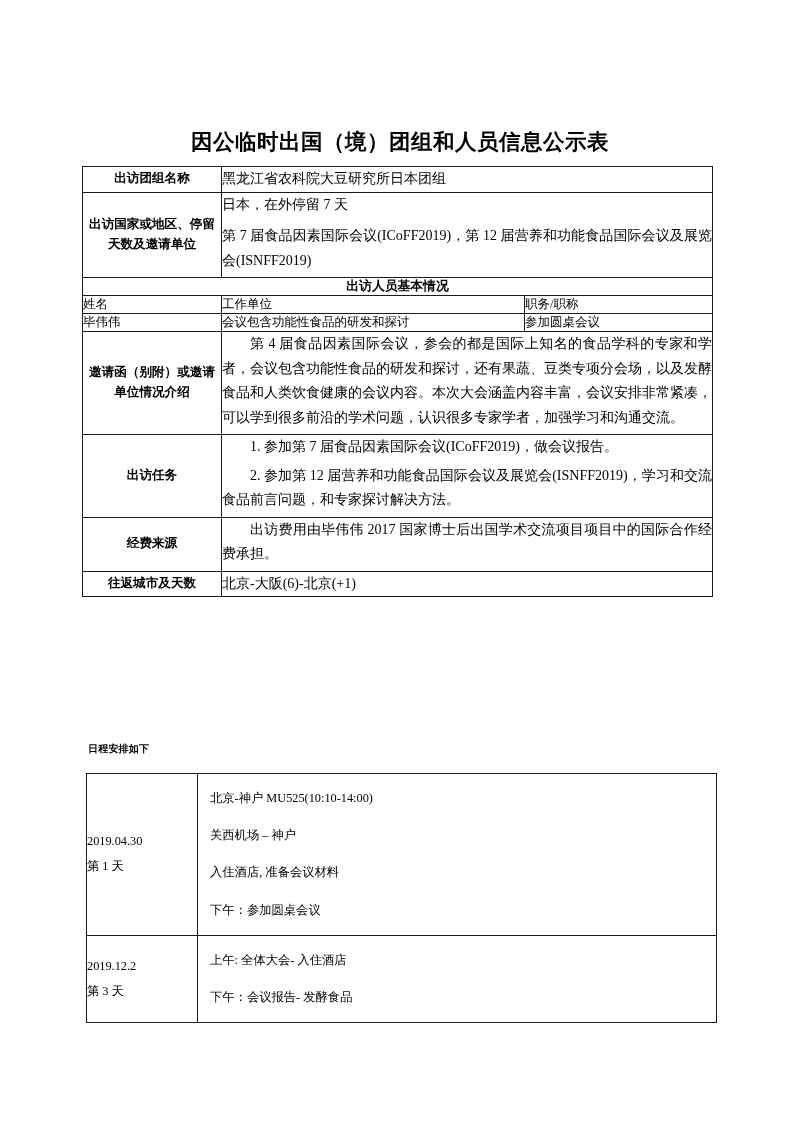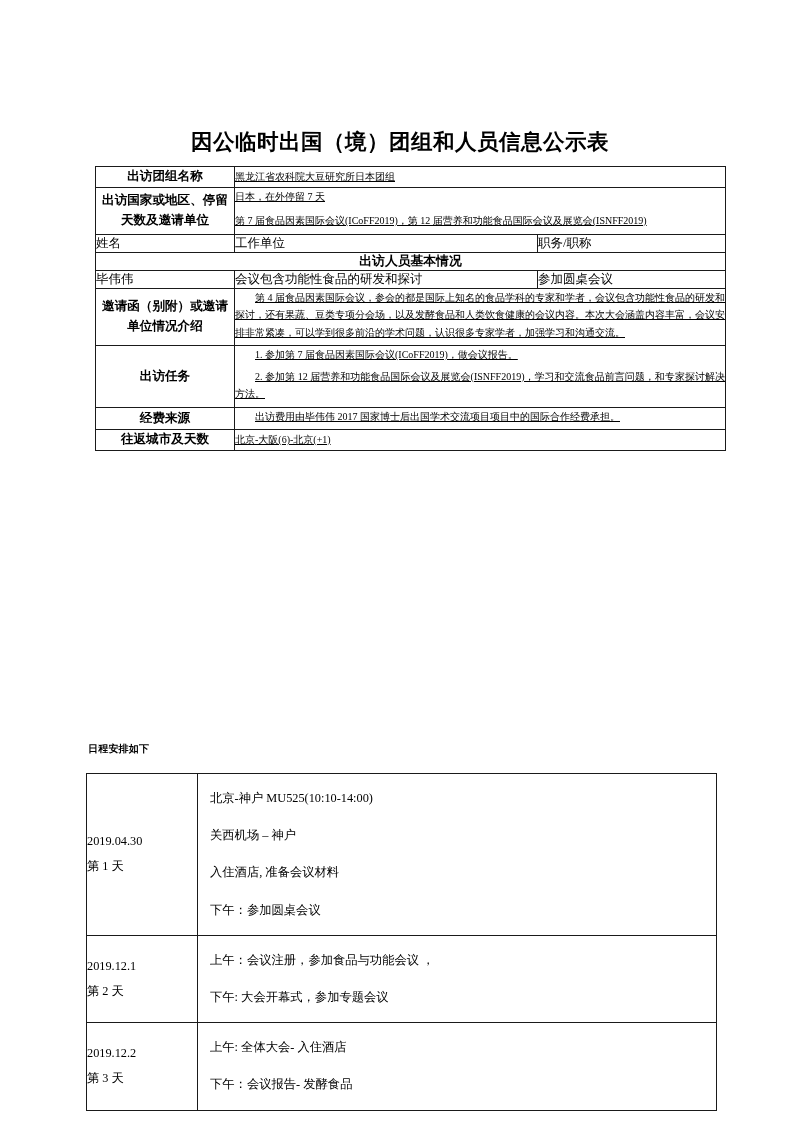--- a/index.html
+++ b/index.html
@@ -34,21 +34,21 @@
     font-size: 21.5px;
     font-weight: bold;
     letter-spacing: 0.5px;
     font-family: "Liberation Serif", "DejaVu Serif", serif;
     line-height: 1.1;
   }
 
   
   .info-table {
     position: absolute;
-    left: 95px;
+    left: 82px;
     top: 166px;
     width: 630px;
     border-collapse: collapse;
     table-layout: fixed;
     font-size: 12.4px;
   }
   .info-table td {
     border: 1px solid #1a1a1a;
     padding: 0;
     vertical-align: middle;
@@ -58,22 +58,21 @@
     text-align: center;
     font-weight: bold;
     font-size: 12.6px;
     line-height: 1.55;
     padding: 6px 6px;
     font-family: "Liberation Sans", "DejaVu Sans", sans-serif;
   }
   .val {
     padding: 7px 9px 7px 11px;
     line-height: 1.75;
-    font-size: 10px;
-    text-decoration: underline;
+    font-size: 14px;
   }
   .val p {
     margin: 0 0 7px 0;
   }
   .val p:last-child { margin-bottom: 0; }
   .val p.indent {
     text-indent: 2em;
     text-align: justify;
     margin-bottom: 4px;
   }
@@ -164,26 +163,26 @@
         </td>
       </tr>
       <tr>
         <td class="lbl">出访国家或地区、停留天数及邀请单位</td>
         <td class="val" colspan="2">
           <p>日本，在外停留 7 天</p>
           <p class="just">第 7 届食品因素国际会议(ICoFF2019)，第 12 届营养和功能食品国际会议及展览会(ISNFF2019)</p>
         </td>
       </tr>
       <tr>
+        <td class="section-head" colspan="3">出访人员基本情况</td>
+      </tr>
+      <tr>
         <td class="col-name">姓名</td>
         <td class="col-unit">工作单位</td>
         <td class="col-title">职务/职称</td>
-      </tr>
-      <tr>
-        <td class="section-head" colspan="3">出访人员基本情况</td>
       </tr>
       <tr>
         <td class="col-name">毕伟伟</td>
         <td class="col-unit">会议包含功能性食品的研发和探讨</td>
         <td class="col-title">参加圆桌会议</td>
       </tr>
       <tr>
         <td class="lbl">邀请函（别附）或邀请单位情况介绍</td>
         <td class="val" colspan="2">
           <p class="indent">第 4 届食品因素国际会议，参会的都是国际上知名的食品学科的专家和学者，会议包含功能性食品的研发和探讨，还有果蔬、豆类专项分会场，以及发酵食品和人类饮食健康的会议内容。本次大会涵盖内容丰富，会议安排非常紧凑，可以学到很多前沿的学术问题，认识很多专家学者，加强学习和沟通交流。</p>
@@ -226,30 +225,20 @@
         </td>
         <td class="sched-body">
           <p>北京-神户  MU525(10:10-14:00)</p>
           <p>关西机场 – 神户</p>
           <p>入住酒店, 准备会议材料</p>
           <p>下午：参加圆桌会议</p>
         </td>
       </tr>
       <tr>
         <td class="sched-date">
-          <p>2019.12.1</p>
-          <p>第 2 天</p>
-        </td>
-        <td class="sched-body">
-          <p>上午：会议注册，参加食品与功能会议 ，</p>
-          <p>下午: 大会开幕式，参加专题会议</p>
-        </td>
-      </tr>
-      <tr>
-        <td class="sched-date">
           <p>2019.12.2</p>
           <p>第 3 天</p>
         </td>
         <td class="sched-body">
           <p>上午: 全体大会- 入住酒店</p>
           <p>下午：会议报告- 发酵食品</p>
         </td>
       </tr>
     </tbody>
   </table>

